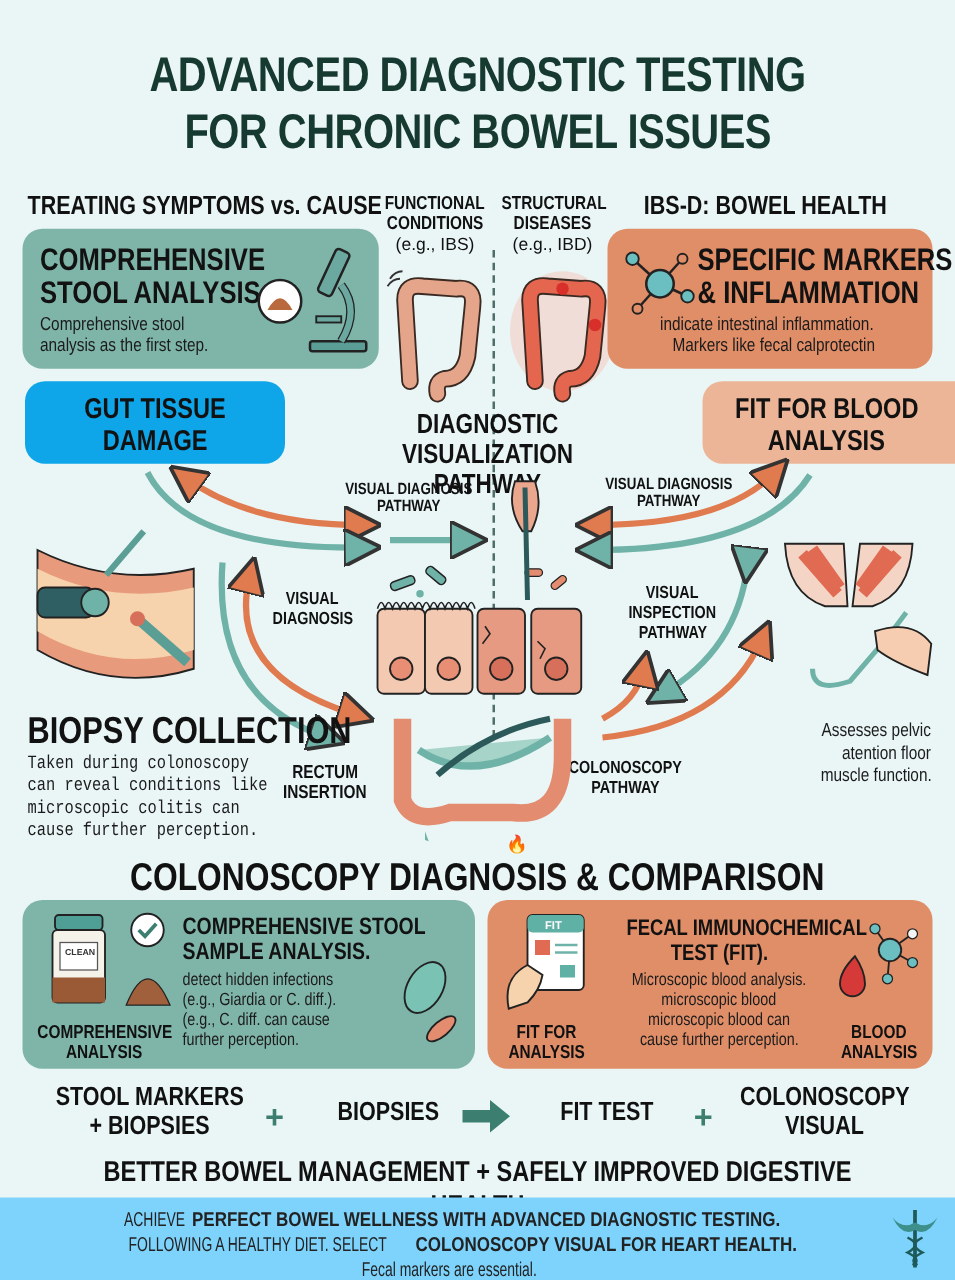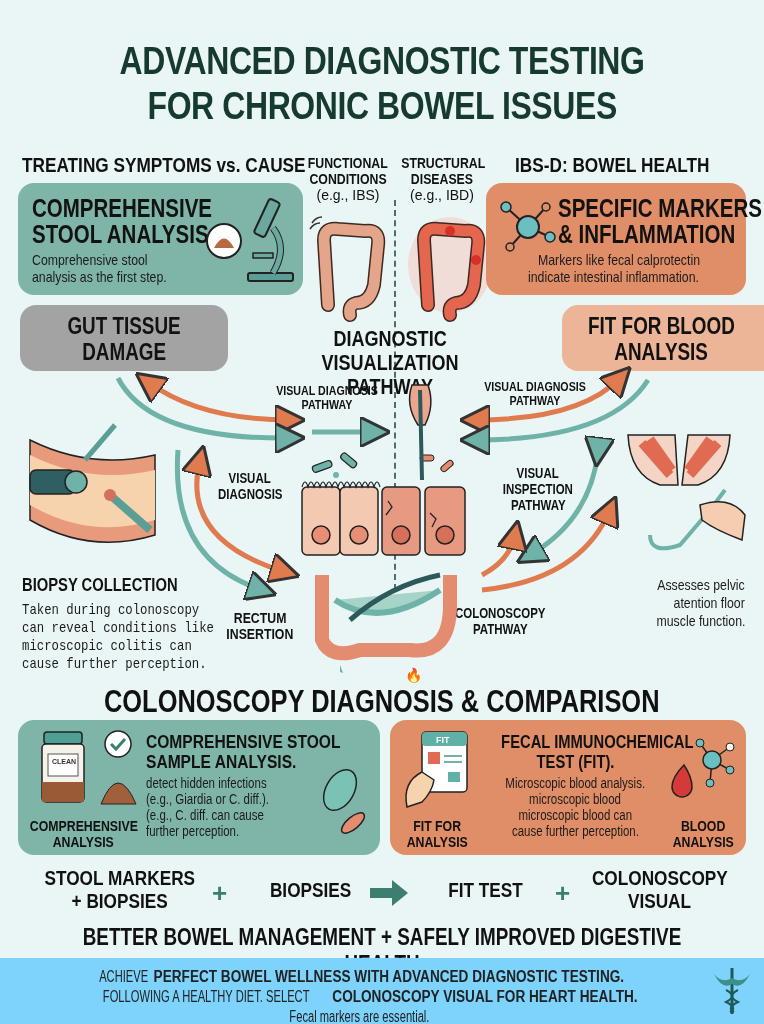--- a/index.html
+++ b/index.html
@@ -15,21 +15,21 @@
     position: absolute; left: 0; top: 38px; width: 764px; text-align: center;
     color: #173a30; font-weight: 700; font-size: 39px; line-height: 45px;
     letter-spacing: -0.5px;
   }
   .title span { display: inline-block; transform: scaleX(0.82); }
   .h2 { font-weight: 700; font-size: 21px; color: #111; white-space: nowrap; }
   .h2 span, .narrow span { display: inline-block; transform: scaleX(0.82); transform-origin: left center; }
   .center span { transform-origin: center center; }
   .card-teal { background: #7fb5a8; border-radius: 16px; position: absolute; }
   .card-orange { background: #e08e68; border-radius: 16px; position: absolute; }
-  .card-lightteal { background: #a3a3a3; border-radius: 16px; position: absolute; }
+  .card-lightteal { background: #0ea5e9; border-radius: 16px; position: absolute; }
   .card-lightorange { background: #edb597; border-radius: 16px; position: absolute; }
   .card-title { font-weight: 700; font-size: 25px; line-height: 26px; color: #121212; white-space: nowrap; }
   .body-txt { font-size: 15px; line-height: 17px; color: #1b1b1b; white-space: nowrap; }
   .label-sm { font-weight: 700; font-size: 15px; line-height: 16px; color: #111; text-align: center; white-space: nowrap; }
   .footer {
     position: absolute; left: 0; top: 958px; width: 764px; height: 66px;
     background: #7dd3fc;
   }
   .footer-text { position: absolute; left: 14px; top: 9px; width: 690px; font-size: 16px; line-height: 20px; color: #222; text-align: center; }
   .footer-text b { font-weight: 700; }
@@ -94,22 +94,22 @@
     <rect x="10" y="60" width="20" height="5" fill="#6aa8a0" stroke="#222" stroke-width="1.5"></rect>
   </svg>
 </div>
 
 <div class="card-orange" style="left:486px;top:183px;width:260px;height:112px;">
   <div class="abs card-title narrow" style="left:72px;top:12px;">
     <div><span>SPECIFIC MARKERS</span></div>
     <div><span>&amp; INFLAMMATION</span></div>
   </div>
   <div class="abs body-txt narrow" style="left:30px;top:68px;text-align:right;width:220px;">
+    <div><span>indicate intestinal inflammation.</span></div>
     <div style="padding-left:6px;"><span>Markers like fecal calprotectin</span></div>
-    <div><span>indicate intestinal inflammation.</span></div>
   </div>
   <svg class="abs" style="left:12px;top:14px;" width="60" height="60">
     <line x1="30" y1="30" x2="8" y2="10" stroke="#222" stroke-width="2"></line>
     <line x1="30" y1="30" x2="48" y2="10" stroke="#222" stroke-width="2"></line>
     <line x1="30" y1="30" x2="52" y2="40" stroke="#222" stroke-width="2"></line>
     <line x1="30" y1="30" x2="12" y2="50" stroke="#222" stroke-width="2"></line>
     <circle cx="30" cy="30" r="11" fill="#6cbfc0" stroke="#222" stroke-width="2"></circle>
     <circle cx="8" cy="10" r="5" fill="#6cbfc0" stroke="#222" stroke-width="1.5"></circle>
     <circle cx="48" cy="10" r="4" fill="#e08e68" stroke="#222" stroke-width="1.5"></circle>
     <circle cx="52" cy="40" r="5" fill="#6cbfc0" stroke="#222" stroke-width="1.5"></circle>
@@ -228,21 +228,21 @@
   <path d="M0 15 Q60 45 125 30 L125 110 Q60 130 0 95 Z" fill="#e89a7d" stroke="#222" stroke-width="1.5"></path>
   <path d="M0 30 Q60 60 125 45 L125 95 Q60 115 0 80 Z" fill="#f6d3ad"></path>
   <rect x="0" y="45" width="45" height="24" rx="6" fill="#2f5f62" stroke="#222" stroke-width="1.5"></rect>
   <circle cx="46" cy="57" r="11" fill="#6fb3a8" stroke="#222" stroke-width="1.5"></circle>
   <path d="M80 70 L120 105" stroke="#5b9e96" stroke-width="8"></path>
   <circle cx="80" cy="70" r="6" fill="#d6705a"></circle>
   <path d="M55 35 L85 0" stroke="#5b9e96" stroke-width="5"></path>
 </svg>
 
 <div class="abs" style="left:22px;top:572px;">
-  <div class="card-title narrow" style="font-size:18px;"><span>BIOPSY COLLECTION</span></div>
+  <div class="card-title narrow" style="font-size:30px;"><span>BIOPSY COLLECTION</span></div>
   <div class="body-txt narrow" style="font-size:15px;line-height:18px;margin-top:4px;font-family:Liberation Mono, monospace;">
     <div><span>Taken during colonoscopy</span></div>
     <div><span>can reveal conditions like</span></div>
     <div><span>microscopic colitis can</span></div>
     <div><span>cause further perception.</span></div>
   </div>
 </div>
 
 <svg class="abs" style="left:620px;top:425px;" width="130" height="130">
   <path d="M8 10 L55 10 L58 60 L40 60 Q10 50 8 10 Z" fill="#f4d4c4" stroke="#222" stroke-width="1.5"></path>

